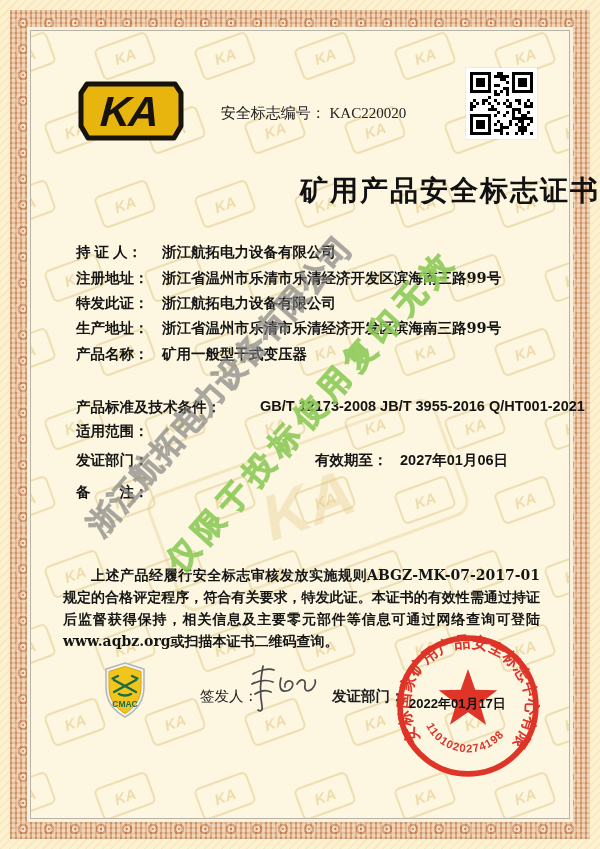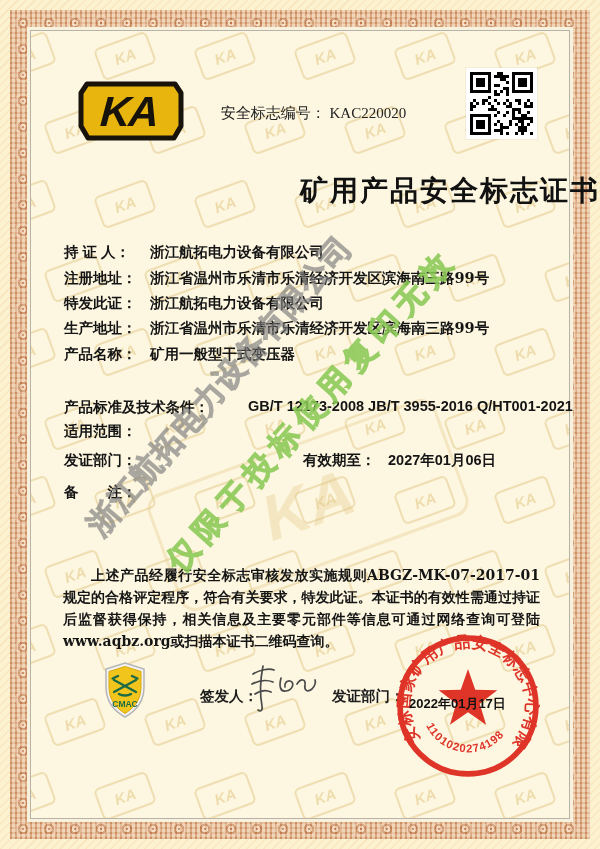--- a/index.html
+++ b/index.html
@@ -30,31 +30,31 @@
   
   .content{position:absolute;inset:0;z-index:5;color:#1c1c1c;}
   .ka-logo{position:absolute;left:78px;top:80px;}
   .serial{position:absolute;left:0;right:0;top:104px;text-align:center;
     font-family:"Liberation Serif","DejaVu Serif",serif;font-size:15px;color:#222;padding-left:27px;}
   .qr{position:absolute;left:466px;top:68px;background:#fff;padding:4px;line-height:0;
     box-shadow:0 0 0 1px rgba(0,0,0,.04);}
   .title{position:absolute;left:0;right:0;top:172px;text-align:right;
     font-family:"DejaVu Serif","Liberation Serif",serif;font-weight:900;font-size:28px;
     letter-spacing:2px;color:#111;}
-  .row{position:absolute;left:0;right:0;height:22px;}
+  .row{position:absolute;left:12px;right:0;height:22px;}
   .lbl{position:absolute;left:64px;font-weight:700;font-size:14.5px;white-space:pre;
     font-family:"Liberation Sans",sans-serif;color:#141414;}
   .val{position:absolute;left:150px;font-weight:700;font-size:14.5px;white-space:nowrap;
     font-family:"DejaVu Serif","Liberation Serif",serif;color:#141414;}
   .val.sans{font-family:"Liberation Sans",sans-serif;}
   .statement{position:absolute;left:63px;top:564px;width:477px;
     font-family:"DejaVu Serif","Liberation Serif",serif;font-weight:700;font-size:14px;
     line-height:22px;text-align:justify;text-indent:2em;color:#151515;}
   .cmac{position:absolute;left:102px;top:661px;}
-  .signer-label{position:absolute;left:200px;top:687px;font-weight:700;font-size:14.5px;}
+  .signer-label{position:absolute;left:200px;top:687px;font-weight:400;font-size:14.5px;}
   .issuer-label{position:absolute;left:332px;top:687px;font-weight:700;font-size:14.5px;}
   .signature{position:absolute;left:247px;top:660px;}
   
   .seal{position:absolute;left:396px;top:634px;width:144px;height:144px;z-index:8;opacity:.93;}
   .seal-date{position:absolute;left:409px;top:695px;z-index:9;font-weight:700;font-size:13px;
     color:#111;font-family:"Liberation Sans",sans-serif;letter-spacing:0;}
   
   .wm{position:absolute;z-index:6;white-space:nowrap;pointer-events:none;font-weight:700;
     font-family:"DejaVu Serif","Liberation Serif",serif;}
   .wm-company{left:220px;top:386px;font-size:31px;letter-spacing:1px;

